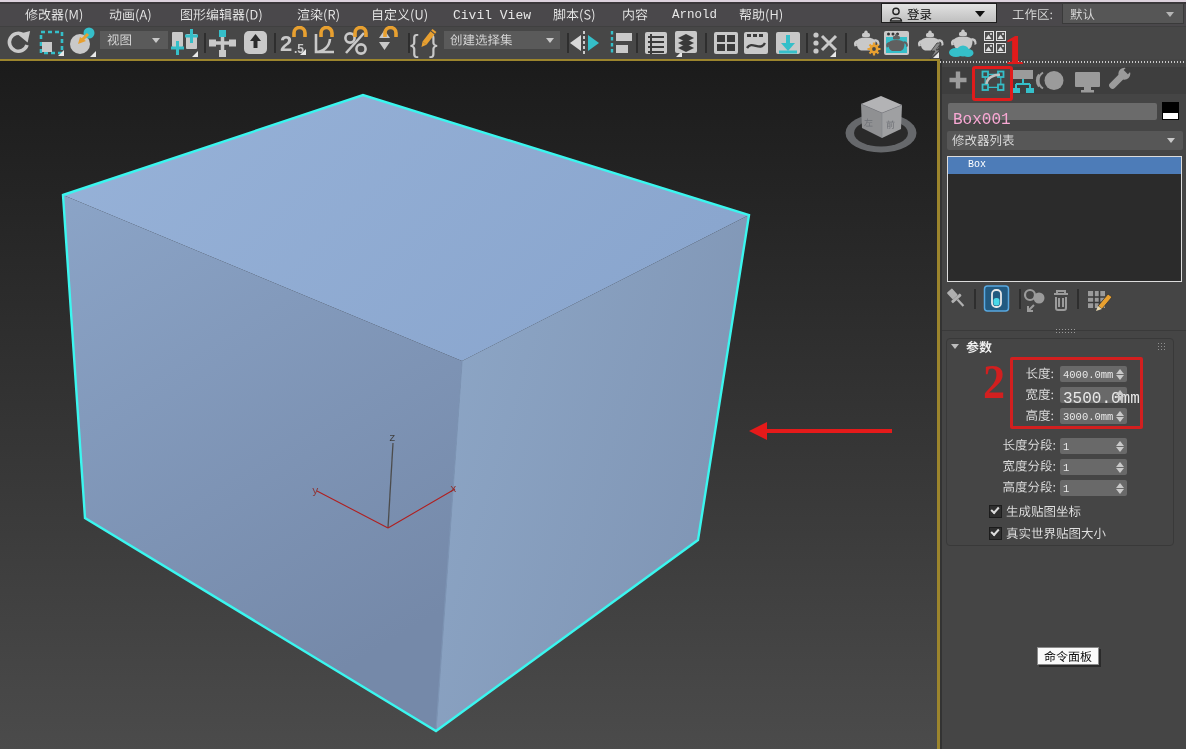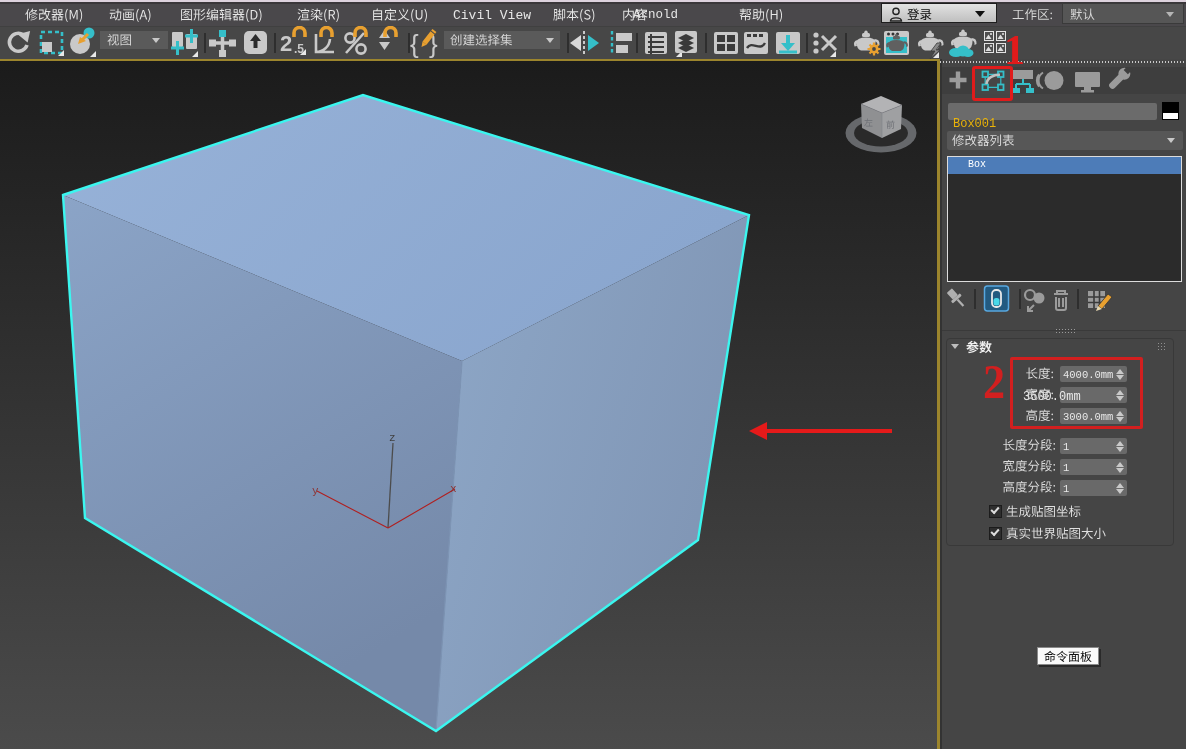--- a/index.html
+++ b/index.html
@@ -5,21 +5,21 @@
 .abs{position:absolute}
 .mono{font-family:"Liberation Mono",monospace}
 .tri-d{width:0;height:0;border-left:4px solid transparent;border-right:4px solid transparent;border-top:5px solid #c8c8c8}
 </style></head><body>
 <div class="abs" style="left:0;top:0;width:1186px;height:749px;background:#454545">
 
 <div class="abs" style="left:0;top:0;width:1186px;height:2px;background:#ddd2dd"></div>
 <div class="abs" style="left:0;top:2px;width:1186px;height:2px;background:#3a373a"></div>
 <div class="abs" style="left:0;top:4px;width:1186px;height:22px;background:#4a484b"></div>
 <div class="abs mono" style="left:453px;top:8px;font-size:13px;color:#e6e6e6">Civil&nbsp;View</div>
-<div class="abs mono" style="left:633px;top:8px;font-size:12.5px;color:#e6e6e6">Arnold</div>
+<div class="abs mono" style="left:672px;top:8px;font-size:12.5px;color:#e6e6e6">Arnold</div>
 
 <div class="abs" style="left:881px;top:3px;width:116px;height:20px;background:linear-gradient(#e2e2e2,#bfbfbf);border:1px solid #1e1e1e">
   <svg class="abs" style="left:6px;top:2px" width="16" height="16" viewBox="0 0 16 16">
         <circle cx="8" cy="5.4" r="3.1" fill="none" stroke="#222" stroke-width="1.4"></circle>
         <path d="M2.5 15 C2.5 10.8 13.5 10.8 13.5 15 Z" fill="none" stroke="#222" stroke-width="1.4"></path>
       </svg>
   <div class="abs" style="left:93px;top:7px;width:0;height:0;border-left:5.5px solid transparent;border-right:5.5px solid transparent;border-top:6.5px solid #111"></div>
 </div>
 
 <div class="abs" style="left:1062px;top:3px;width:122px;height:21px;background:#565656;border:1px solid #3a3a3a">
@@ -267,21 +267,21 @@
       <rect x="142" y="20" width="7" height="3" fill="#9b9b9b"></rect>
       <rect x="139" y="23" width="13" height="2.5" fill="#9b9b9b"></rect>
 <g transform="rotate(45 176 13)">
         <circle cx="176" cy="4" r="6" fill="#9b9b9b"></circle>
         <rect x="173" y="-4" width="6" height="6" fill="#3e3e3e"></rect>
         <rect x="172.7" y="6" width="6.6" height="18" rx="3" fill="#9b9b9b"></rect>
       </g>
 </svg>
 
 <div class="abs" style="left:948px;top:103px;width:209px;height:17px;background:#6b6b6b;border-radius:2px"></div>
-<div class="abs mono" style="left:953px;top:117px;font-size:12px;color:#eab308;z-index:5">Box001</div>
+<div class="abs mono" style="left:953px;top:111px;font-size:16px;color:#f9a8d4;z-index:5">Box001</div>
 <div class="abs" style="left:1162px;top:102px;width:17px;height:18px;background:#000"></div>
 <div class="abs" style="left:1163px;top:113px;width:15px;height:6px;background:#fff"></div>
 
 <div class="abs" style="left:947px;top:131px;width:236px;height:19px;background:#575757;border-radius:2px">
   <div class="abs tri-d" style="left:220px;top:7px"></div>
 </div>
 
 <div class="abs" style="left:947px;top:156px;width:235px;height:126px;background:#2b2b2b;border:1px solid #dcdcdc"></div>
 <div class="abs" style="left:948px;top:157px;width:233px;height:17px;background:#4d7cb8"></div>
 <div class="abs mono" style="left:968px;top:159px;font-size:10px;color:#fff;z-index:5">Box</div>
@@ -315,21 +315,21 @@
 
 <div class="abs" style="left:946px;top:338px;width:228px;height:208px;border:1px solid #393939;border-radius:4px;background:#454545"></div>
 <div class="abs" style="left:951px;top:344px;width:0;height:0;border-left:4px solid transparent;border-right:4px solid transparent;border-top:5px solid #bdbdbd"></div>
 <div class="abs" style="left:1157px;top:342px;width:9px;height:8px;background-image:radial-gradient(#8f8f8f 34%,transparent 40%);background-size:3px 3px"></div>
 
 <div class="abs" style="left:1060px;top:366px;width:67px;height:16px;background:#696969;border-radius:2px"></div>
 <div class="abs mono" style="left:1063px;top:369px;font-size:10.5px;color:#e8e8e8;z-index:5">4000.0mm</div>
 <div class="abs" style="left:1116px;top:369px;width:0;height:0;border-left:4px solid transparent;border-right:4px solid transparent;border-bottom:5px solid #c9c9c9;z-index:6"></div>
 <div class="abs" style="left:1116px;top:375px;width:0;height:0;border-left:4px solid transparent;border-right:4px solid transparent;border-top:5px solid #c9c9c9;z-index:6"></div>
 <div class="abs" style="left:1060px;top:387px;width:67px;height:16px;background:#696969;border-radius:2px"></div>
-<div class="abs mono" style="left:1023px;top:390px;font-size:12px;color:#e8e8e8;z-index:5">3500.0mm</div>
+<div class="abs mono" style="left:1063px;top:390px;font-size:16px;color:#e8e8e8;z-index:5">3500.0mm</div>
 <div class="abs" style="left:1116px;top:390px;width:0;height:0;border-left:4px solid transparent;border-right:4px solid transparent;border-bottom:5px solid #c9c9c9;z-index:6"></div>
 <div class="abs" style="left:1116px;top:396px;width:0;height:0;border-left:4px solid transparent;border-right:4px solid transparent;border-top:5px solid #c9c9c9;z-index:6"></div>
 <div class="abs" style="left:1060px;top:408px;width:67px;height:16px;background:#696969;border-radius:2px"></div>
 <div class="abs mono" style="left:1063px;top:411px;font-size:10.5px;color:#e8e8e8;z-index:5">3000.0mm</div>
 <div class="abs" style="left:1116px;top:411px;width:0;height:0;border-left:4px solid transparent;border-right:4px solid transparent;border-bottom:5px solid #c9c9c9;z-index:6"></div>
 <div class="abs" style="left:1116px;top:417px;width:0;height:0;border-left:4px solid transparent;border-right:4px solid transparent;border-top:5px solid #c9c9c9;z-index:6"></div>
 <div class="abs" style="left:1060px;top:438px;width:67px;height:16px;background:#696969;border-radius:2px"></div>
 <div class="abs mono" style="left:1063px;top:441px;font-size:10.5px;color:#e8e8e8;z-index:5">1</div>
 <div class="abs" style="left:1116px;top:441px;width:0;height:0;border-left:4px solid transparent;border-right:4px solid transparent;border-bottom:5px solid #c9c9c9;z-index:6"></div>
 <div class="abs" style="left:1116px;top:447px;width:0;height:0;border-left:4px solid transparent;border-right:4px solid transparent;border-top:5px solid #c9c9c9;z-index:6"></div>

